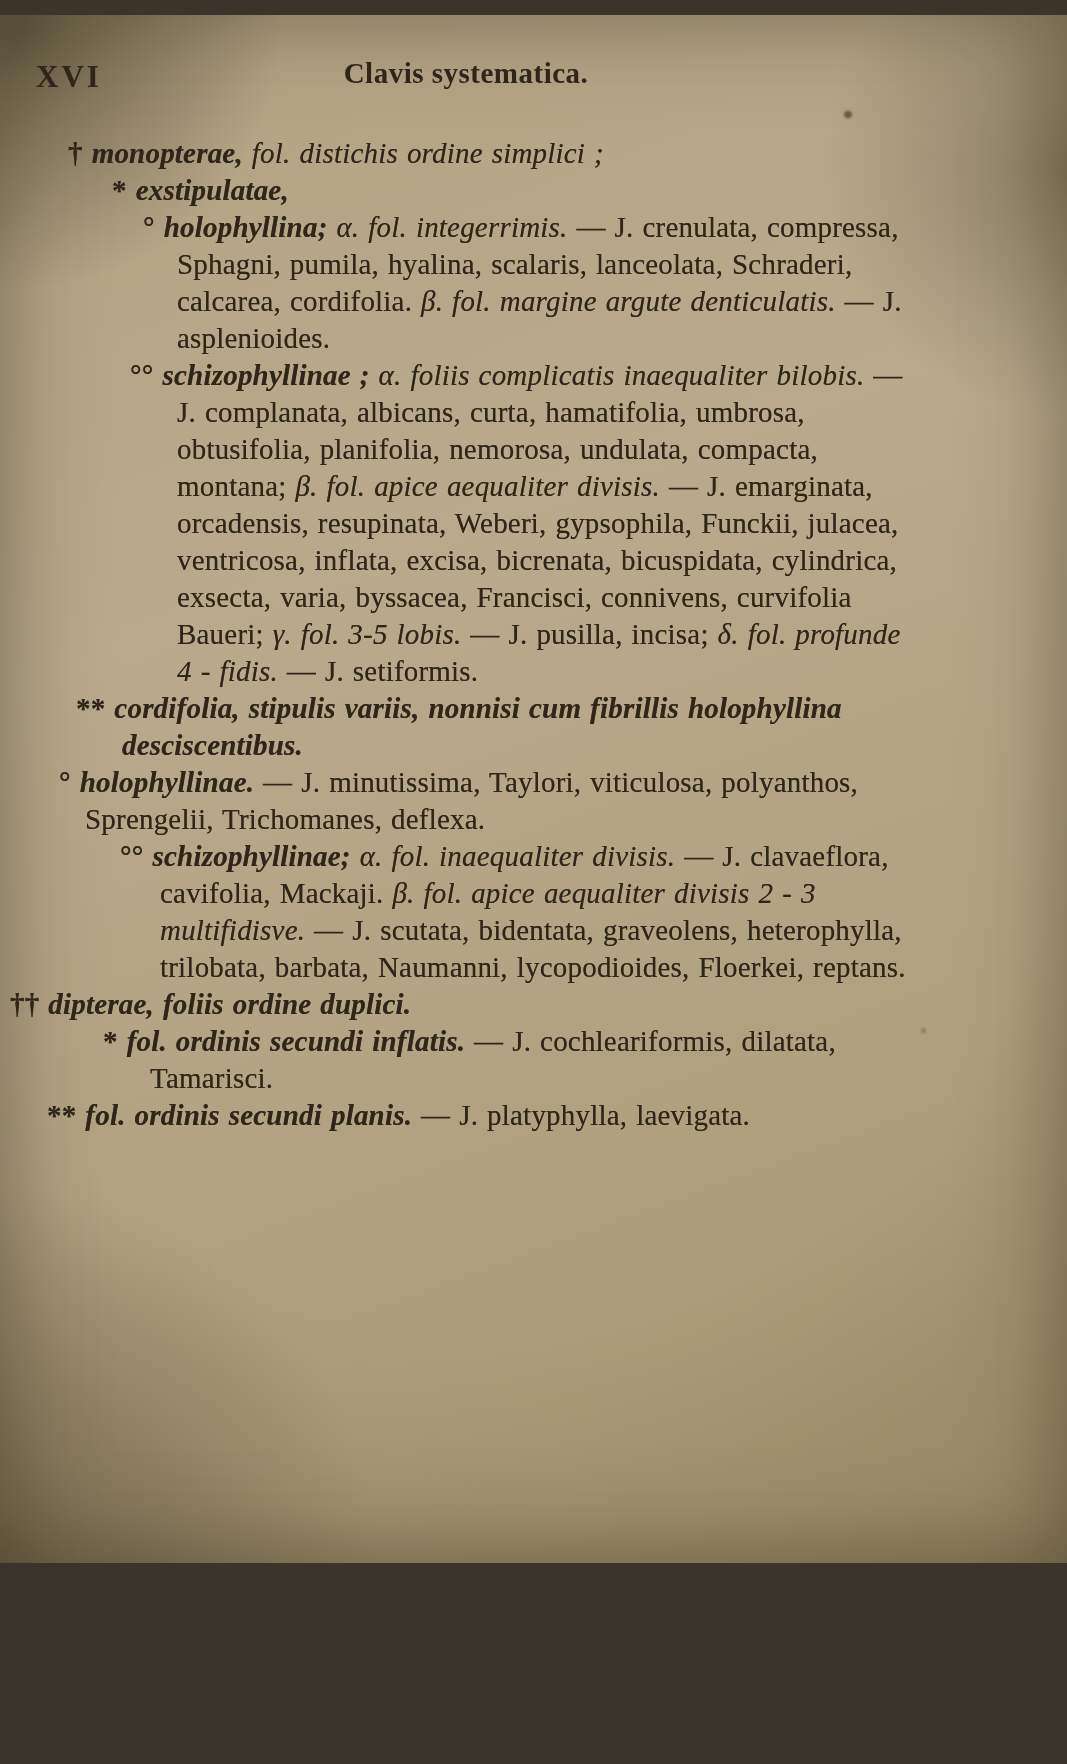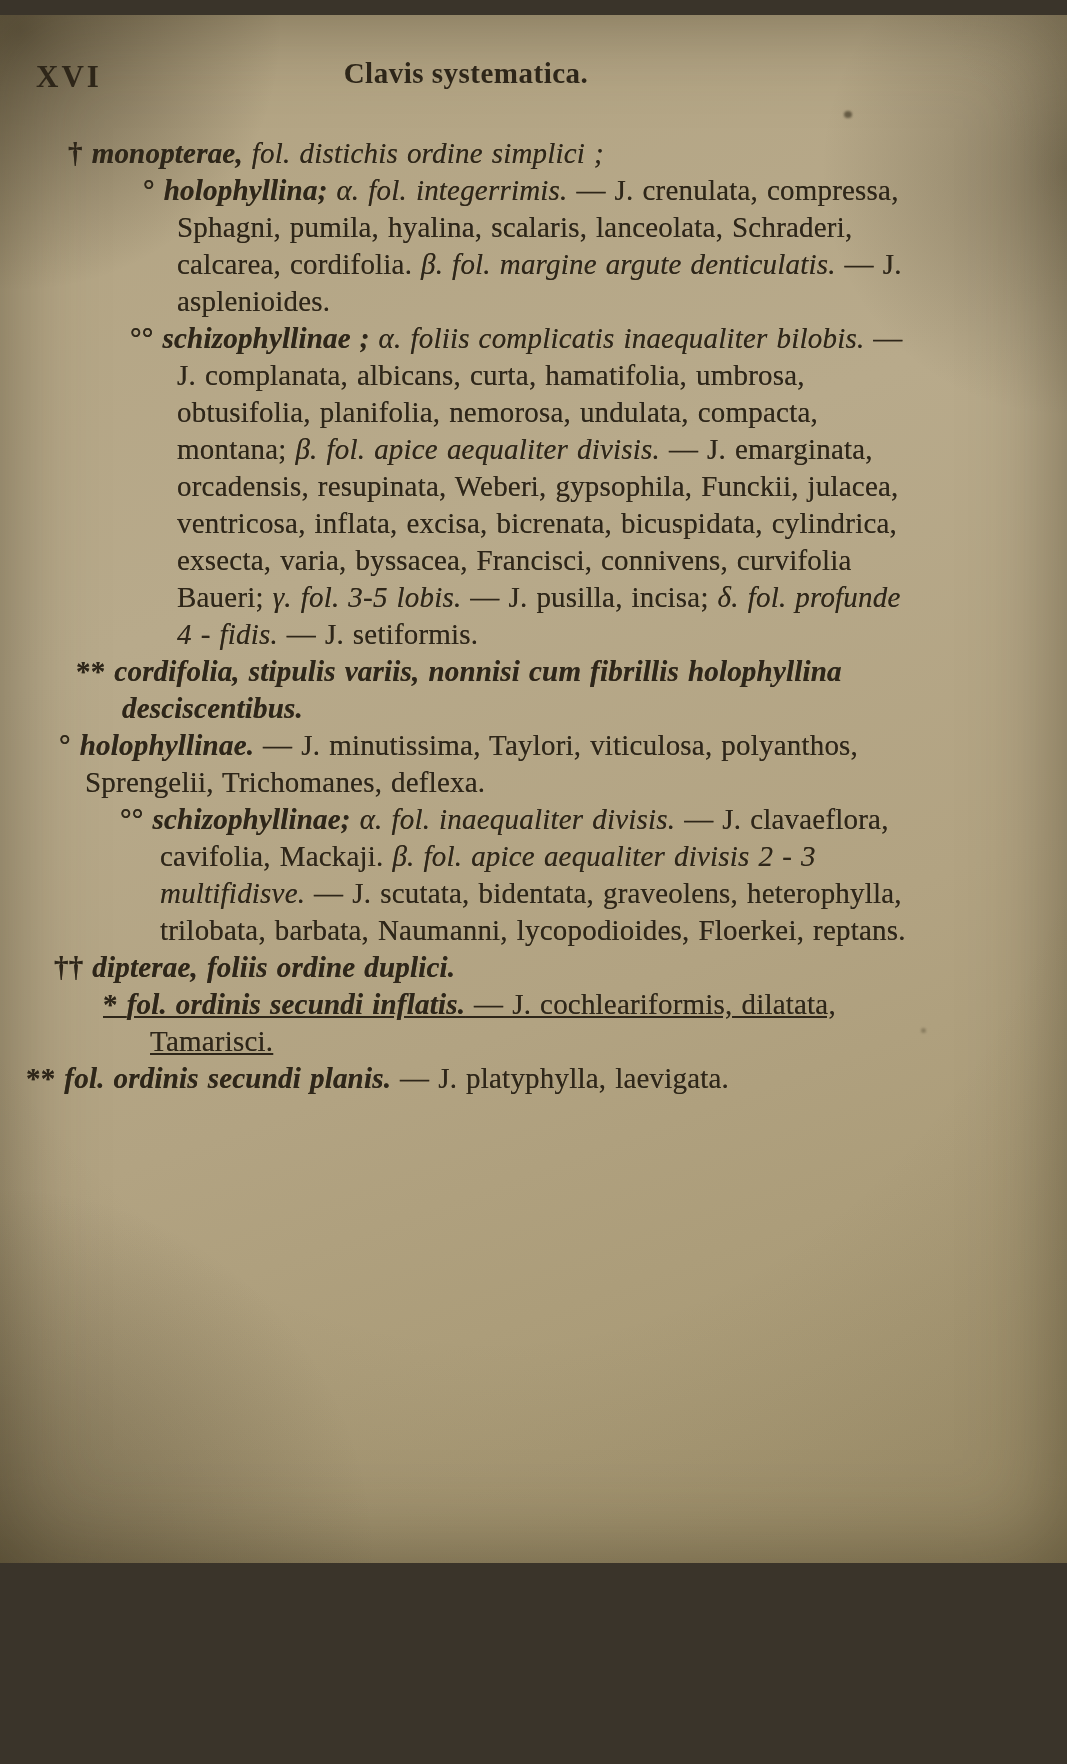--- a/index.html
+++ b/index.html
@@ -57,27 +57,28 @@
 
 <div class="page">
 
   <div class="header">
     <span class="page-number">XVI</span>
     <span class="running-title">Clavis systematica.</span>
   </div>
 
   <div class="text-block">
       <p class="entry" style="padding-left: 106px; text-indent: -38px;"><span class="marker">† </span><span class="bi">monopterae,</span><span class="i"> fol. distichis ordine simplici ;</span></p>
+      <p class="entry" style="padding-left: 150px; text-indent: -38px;"><span class="marker">* </span><span class="bi">exstipulatae,</span></p>
       <p class="entry" style="padding-left: 177px; text-indent: -34px;"><span class="marker">° </span><span class="bi">holophyllina;</span><span class="i"> α. fol. integerrimis.</span><span class="r"> — J. crenulata, compressa, Sphagni, pumila, hyalina, scalaris, lanceolata, Schraderi, calcarea, cordifolia. </span><span class="i">β. fol. margine argute denticulatis.</span><span class="r"> — J. asplenioides.</span></p>
       <p class="entry" style="padding-left: 177px; text-indent: -47px;"><span class="marker">°° </span><span class="bi">schizophyllinae ;</span><span class="i"> α. foliis complicatis inaequaliter bilobis.</span><span class="r"> — J. complanata, albicans, curta, hamatifolia, umbrosa, obtusifolia, planifolia, nemorosa, undulata, compacta, montana; </span><span class="i">β. fol. apice aequaliter divisis.</span><span class="r"> — J. emarginata, orcadensis, resupinata, Weberi, gypsophila, Funckii, julacea, ventricosa, inflata, excisa, bicrenata, bicuspidata, cylindrica, exsecta, varia, byssacea, Francisci, connivens, curvifolia Baueri; </span><span class="i">γ. fol. 3-5 lobis.</span><span class="r"> — J. pusilla, incisa; </span><span class="i">δ. fol. profunde 4 - fidis.</span><span class="r"> — J. setiformis.</span></p>
       <p class="entry" style="padding-left: 122px; text-indent: -46px;"><span class="marker">** </span><span class="bi">cordifolia,</span><span class="bi"> stipulis variis, nonnisi cum fibrillis holophyllina desciscentibus.</span></p>
       <p class="entry" style="padding-left: 85px; text-indent: -26px;"><span class="marker">° </span><span class="bi">holophyllinae.</span><span class="r"> — J. minutissima, Taylori, viticulosa, polyanthos, Sprengelii, Trichomanes, deflexa.</span></p>
       <p class="entry" style="padding-left: 160px; text-indent: -40px;"><span class="marker">°° </span><span class="bi">schizophyllinae;</span><span class="i"> α. fol. inaequaliter divisis.</span><span class="r"> — J. clavaeflora, cavifolia, Mackaji. </span><span class="i">β. fol. apice aequaliter divisis 2 - 3 multifidisve.</span><span class="r"> — J. scutata, bidentata, graveolens, heterophylla, trilobata, barbata, Naumanni, lycopodioides, Floerkei, reptans.</span></p>
-      <p class="entry" style="padding-left: 96px; text-indent: -42px;"><span class="marker">†† </span><span class="bi">dipterae, foliis ordine duplici.</span></p>
-      <p class="entry" style="padding-left: 150px; text-indent: -47px; text-decoration: underline;"><span class="marker">* </span><span class="bi">fol. ordinis secundi inflatis.</span><span class="r"> — J. cochleariformis, dilatata, Tamarisci.</span></p>
-      <p class="entry" style="padding-left: 64px; text-indent: -38px;"><span class="marker">** </span><span class="bi">fol. ordinis secundi planis.</span><span class="r"> — J. platyphylla, laevigata.</span></p>
+      <p class="entry" style="padding-left: 52px; text-indent: -42px;"><span class="marker">†† </span><span class="bi">dipterae, foliis ordine duplici.</span></p>
+      <p class="entry" style="padding-left: 150px; text-indent: -47px;"><span class="marker">* </span><span class="bi">fol. ordinis secundi inflatis.</span><span class="r"> — J. cochleariformis, dilatata, Tamarisci.</span></p>
+      <p class="entry" style="padding-left: 85px; text-indent: -38px;"><span class="marker">** </span><span class="bi">fol. ordinis secundi planis.</span><span class="r"> — J. platyphylla, laevigata.</span></p>
     </div>
 
   <div class="speck speck-1"></div>
   <div class="speck speck-2"></div>
   <div class="speck speck-3"></div>
 
 </div>
 
 </body></html>

